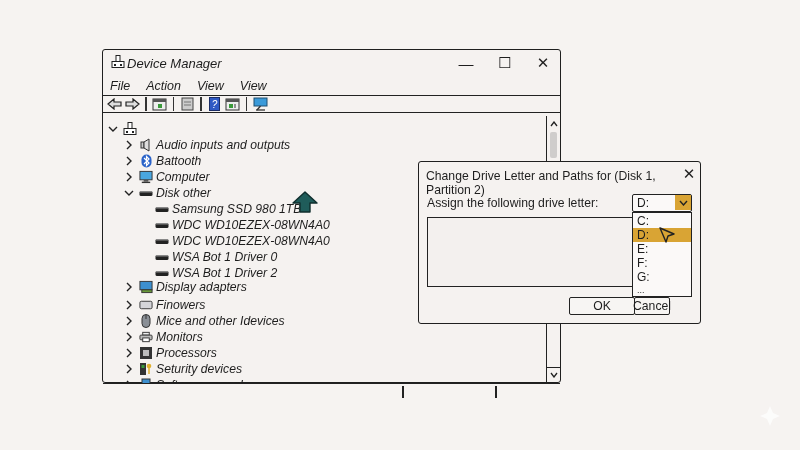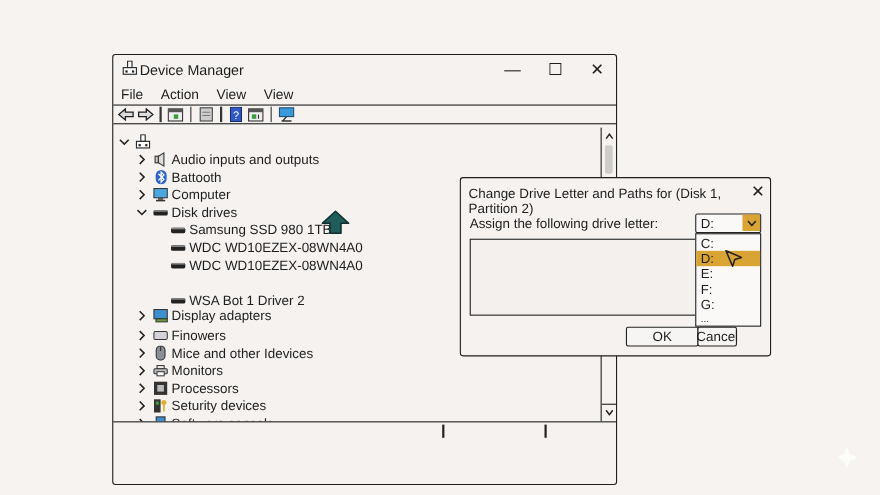--- a/index.html
+++ b/index.html
@@ -4,22 +4,22 @@
 <style>
   * { box-sizing: border-box; margin: 0; padding: 0; }
   html, body { width: 800px; height: 450px; overflow: hidden; }
   body {
     background: #f6f3f1;
     font-family: "Liberation Sans", "DejaVu Sans", sans-serif;
     color: #1e1e1e;
     position: relative;
   }
   .win {
-    position: absolute; left: 102px; top: 49px; width: 459px; height: 392px;
-    border: 1.6px solid #1f1f1f; border-radius: 3px; background: #f5f2f0;
+    position: absolute; left: 102px; top: 49px; width: 459px; height: 334px;
+    border: 1.6px solid #1f1f1f; border-radius: 3px; background: #f5f2f0; font-style: italic;
   }
   .titlebar { position: absolute; left: 0; top: 0; width: 100%; height: 26px; }
   .titlebar .app-icon { position: absolute; left: 8px; top: 5px; width: 14px; height: 14px; }
   .titlebar .title { position: absolute; left: 24px; top: 6px; font-size: 13px; }
   .winbtn { position: absolute; top: 3px; width: 26px; height: 20px; display: flex; align-items: center; justify-content: center; font-size: 15px; cursor: default; }
   .menubar { position: absolute; left: 0; top: 27px; height: 18px; width: 100%; display: flex; gap: 0; }
   .menubar .mi { font-size: 12.5px; padding: 0 8px; line-height: 18px; }
   .menubar .mi:first-child { padding-left: 7px; text-align: right; }
   .toolbar {
     position: absolute; left: 0; top: 45px; width: 100%; height: 18px;
@@ -201,21 +201,21 @@
           <svg width="10" height="8" viewBox="0 0 10 8">
             <path d="M1 2 L5 6 L9 2" fill="none" stroke="#222" stroke-width="1.4"></path>
           </svg>
         </span>
       <span class="ico">
           <svg width="14" height="8" viewBox="0 0 14 8">
             <rect x="0.5" y="2" width="13" height="5" rx="1.5" fill="#222"></rect>
             <rect x="1" y="2" width="12" height="1.5" fill="#888"></rect>
           </svg>
         </span>
-      <span>Disk drives</span>
+      <span>Disk other</span>
     </div>
 
     <div class="row" style="top:85px; left:48px">
       <span class="ico">
           <svg width="14" height="8" viewBox="0 0 14 8">
             <rect x="0.5" y="2" width="13" height="5" rx="1.5" fill="#222"></rect>
             <rect x="1" y="2" width="12" height="1.5" fill="#888"></rect>
           </svg>
         </span>
       <span>Samsung SSD 980 1TB</span>
@@ -230,20 +230,29 @@
       <span>WDC WD10EZEX-08WN4A0</span>
     </div>
     <div class="row" style="top:117px; left:48px">
       <span class="ico">
           <svg width="14" height="8" viewBox="0 0 14 8">
             <rect x="0.5" y="2" width="13" height="5" rx="1.5" fill="#222"></rect>
             <rect x="1" y="2" width="12" height="1.5" fill="#888"></rect>
           </svg>
         </span>
       <span>WDC WD10EZEX-08WN4A0</span>
+    </div>
+    <div class="row" style="top:133px; left:48px">
+      <span class="ico">
+          <svg width="14" height="8" viewBox="0 0 14 8">
+            <rect x="0.5" y="2" width="13" height="5" rx="1.5" fill="#222"></rect>
+            <rect x="1" y="2" width="12" height="1.5" fill="#888"></rect>
+          </svg>
+        </span>
+      <span>WSA Bot 1 Driver 0</span>
     </div>
     <div class="row" style="top:149px; left:48px">
       <span class="ico">
           <svg width="14" height="8" viewBox="0 0 14 8">
             <rect x="0.5" y="2" width="13" height="5" rx="1.5" fill="#222"></rect>
             <rect x="1" y="2" width="12" height="1.5" fill="#888"></rect>
           </svg>
         </span>
       <span>WSA Bot 1 Driver 2</span>
     </div>

